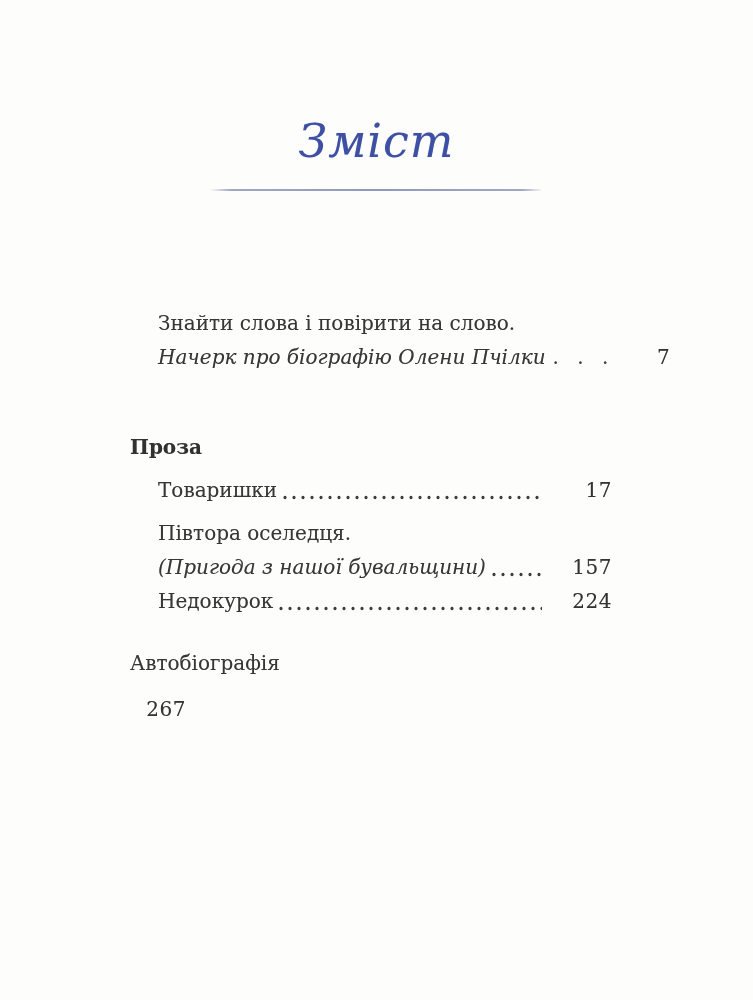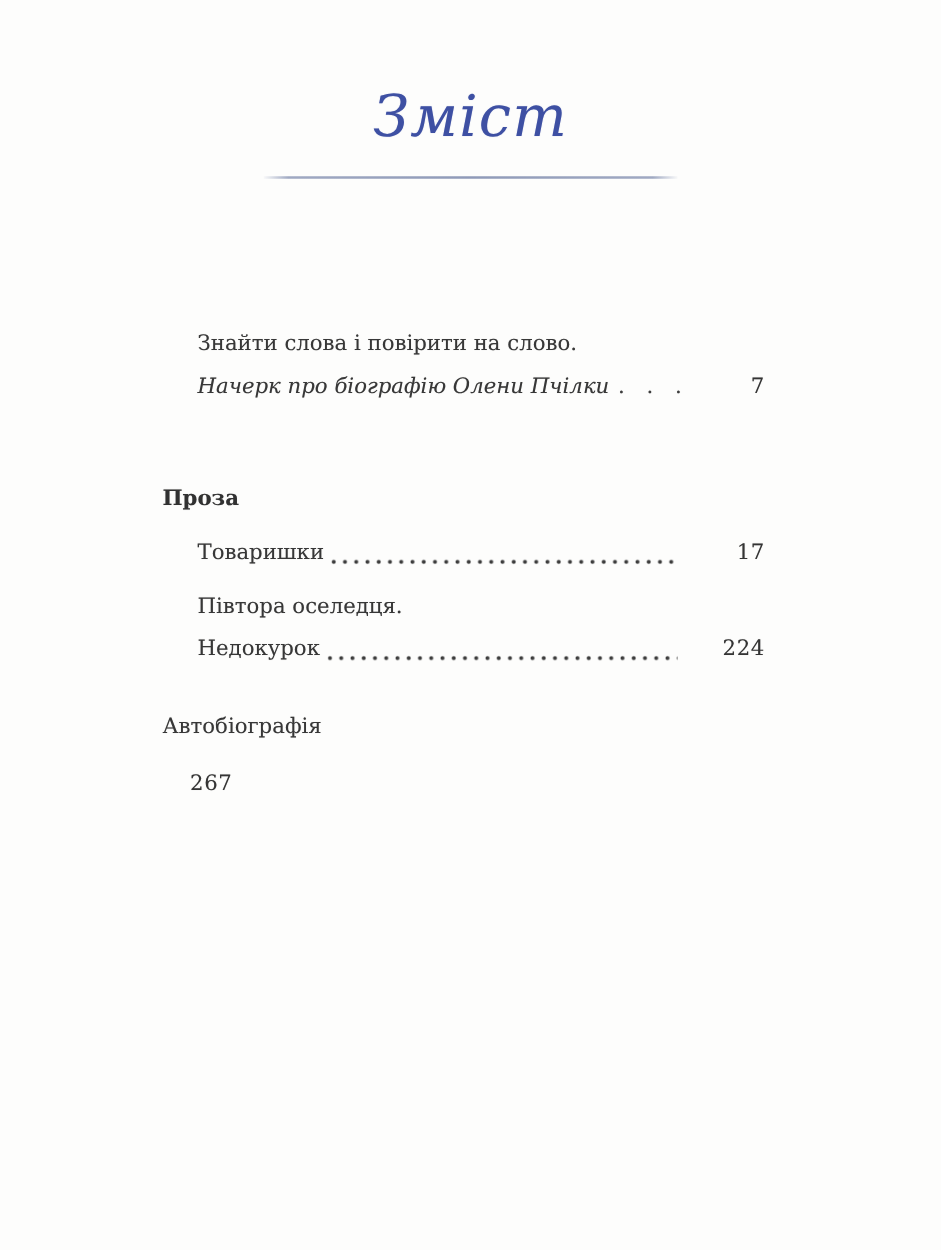--- a/index.html
+++ b/index.html
@@ -10,21 +10,21 @@
   }
   .page {
     position: relative;
     width: 753px; height: 1000px;
     background: #fdfdfc;
     overflow: hidden;
     color: #373737;
   }
   .title {
     margin: 0;
-    padding-top: 66px;
+    padding-top: 114px;
     font-size: 46px;
     line-height: 54px;
     font-weight: 400;
     font-style: italic;
     text-align: center;
     letter-spacing: 1px;
     text-shadow: 0 0 0.8px rgba(62, 80, 163, 0.35);
   }
   .rule {
     width: 331px;
@@ -33,21 +33,21 @@
     background: linear-gradient(90deg,
       rgba(143,154,184,0.05) 0%,
       rgba(143,154,184,0.85) 6%,
       #8f9ab8 50%,
       rgba(143,154,184,0.85) 94%,
       rgba(143,154,184,0.05) 100%);
   }
   .toc {
     margin: 115px 0 0 130px;
     width: 482px;
-    font-size: 17px;
+    font-size: 20px;
   }
   .row {
     display: flex;
     align-items: baseline;
     line-height: 34px;
     white-space: nowrap;
     text-shadow: 0 0 0.6px rgba(55,55,55,0.35);
   }
   .indent { padding-left: 28px; }
   .gap-lg { margin-top: 56px; }
@@ -111,20 +111,25 @@
     <div class="row indent gap-sm">
       <span class="label">Товаришки</span>
       <span class="leader"></span>
       <span class="page-num">17</span>
     </div>
 
     <div class="row indent gap-sm">
       <span class="label">Півтора оселедця.</span>
     </div>
 
+    <div class="row indent">
+      <span class="label italic">(Пригода з нашої бувальщини)</span>
+      <span class="leader"></span>
+      <span class="page-num">157</span>
+    </div>
 
 
     <div class="row indent">
       <span class="label">Недокурок</span>
       <span class="leader"></span>
       <span class="page-num">224</span>
     </div>
 
     <div class="row gap-xl">
       <span class="label">Автобіографія</span>

